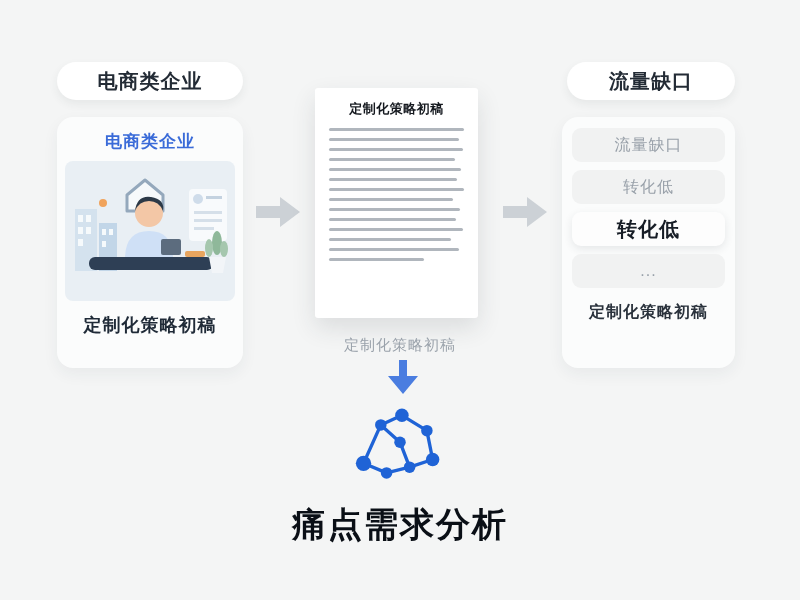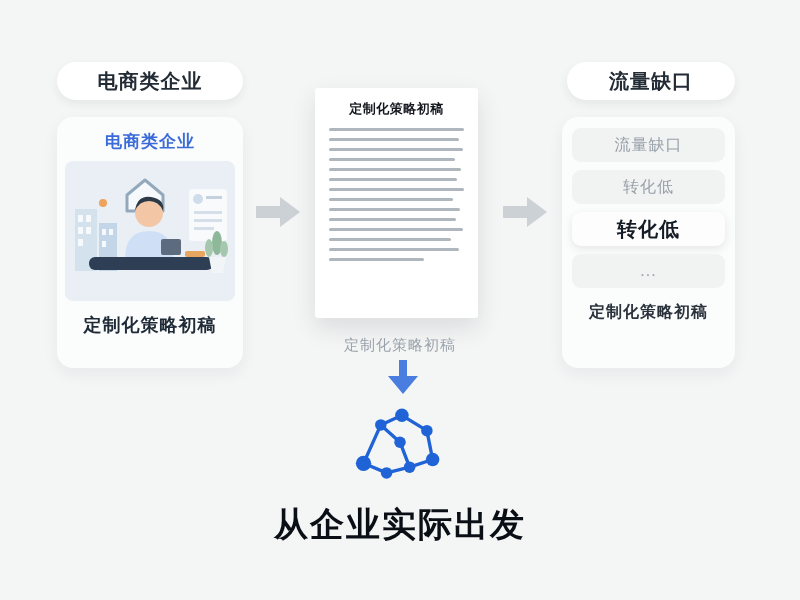--- a/index.html
+++ b/index.html
@@ -209,21 +209,21 @@
         <circle cx="52" cy="12" r="7"></circle>
         <circle cx="50" cy="40" r="6"></circle>
         <circle cx="78" cy="28" r="6"></circle>
         <circle cx="84" cy="58" r="7"></circle>
         <circle cx="36" cy="72" r="6"></circle>
         <circle cx="60" cy="66" r="6"></circle>
       </g>
     </svg>
   </div>
 
-  <div class="headline">从企业实际出发</div>
+  <div class="headline">痛点需求分析</div>
 
   <div class="arrow arrow-2">
     <svg viewBox="0 0 44 30" width="44" height="30">
       <polygon points="0,9 24,9 24,0 44,15 24,30 24,21 0,21" fill="#ccd1d6"></polygon>
     </svg>
   </div>
 
   <div class="pill pill-right">
     <span>流量缺口</span>
   </div>

